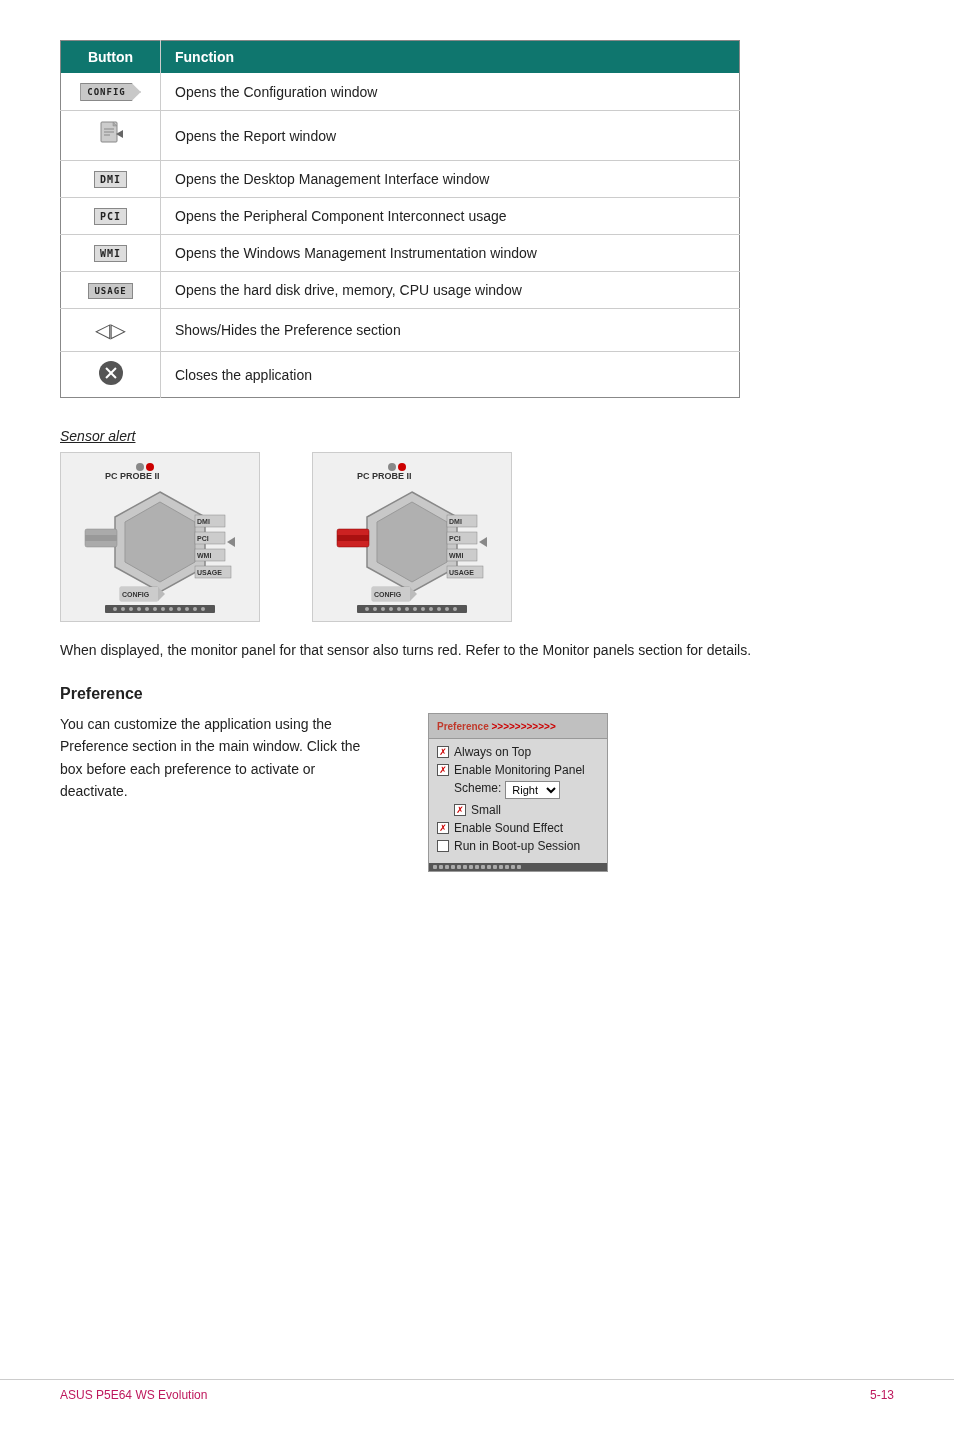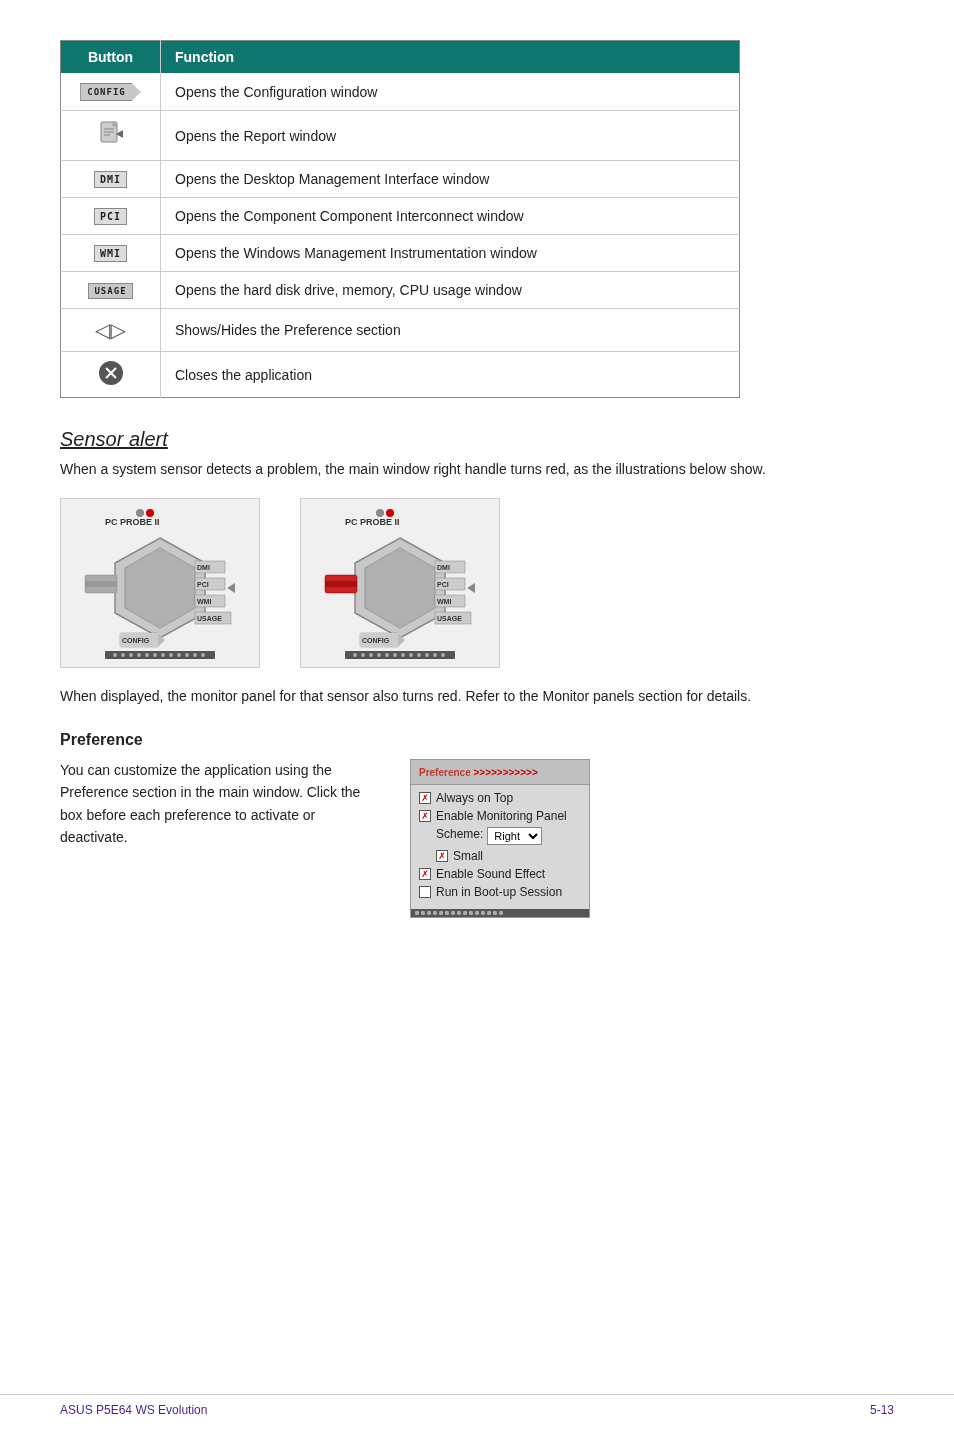--- a/index.html
+++ b/index.html
@@ -123,31 +123,31 @@
       transform: translate(-50%, -50%) rotate(-45deg);
     }
 
     
     .sensor-section {
       margin-bottom: 24px;
     }
     .sensor-title {
       font-style: italic;
       text-decoration: underline;
-      font-size: 20px;
+      font-size: 14px;
       margin-bottom: 8px;
     }
     .sensor-desc {
       font-size: 14px;
       line-height: 1.5;
       margin-bottom: 18px;
     }
     .probe-images {
       display: flex;
-      gap: 40px;
+      gap: 52px;
       margin-bottom: 18px;
       align-items: center;
     }
     .probe-img-box {
       width: 200px;
       height: 170px;
       background: #f0f0f0;
       border: 1px solid #ccc;
       display: flex;
       align-items: center;
@@ -165,21 +165,21 @@
     .preference-section {
       margin-top: 10px;
     }
     .preference-title {
       font-size: 16px;
       font-weight: bold;
       margin-bottom: 10px;
     }
     .preference-layout {
       display: flex;
-      gap: 30px;
+      gap: 48px;
       align-items: flex-start;
     }
     .preference-text {
       font-size: 14px;
       line-height: 1.6;
       max-width: 320px;
     }
     .preference-panel {
       width: 180px;
       border: 1px solid #999;
@@ -253,23 +253,23 @@
     }
 
     
     .page-footer {
       position: fixed;
       bottom: 20px;
       left: 0;
       right: 0;
       display: flex;
       justify-content: space-between;
-      padding: 1px 60px;
+      padding: 16px 60px;
       font-size: 12px;
-      color: #4c1d95;
+      color: #be185d;
       border-top: 1px solid #ccc;
       padding-top: 8px;
     }
   </style>
 </head>
 <body>
 
 <table class="button-table">
   <thead>
     <tr>
@@ -308,21 +308,21 @@
       <td class="btn-cell">
         <span class="btn-badge">DMI</span>
       </td>
       <td>Opens the Desktop Management Interface window</td>
     </tr>
 
     <tr>
       <td class="btn-cell">
         <span class="btn-badge">PCI</span>
       </td>
-      <td>Opens the Component Component Interconnect window</td>
+      <td>Opens the Peripheral Component Interconnect usage</td>
     </tr>
 
     <tr>
       <td class="btn-cell">
         <span class="btn-badge">WMI</span>
       </td>
       <td>Opens the Windows Management Instrumentation window</td>
     </tr>
 
     <tr>
@@ -344,21 +344,20 @@
       <td class="btn-cell">
         <span class="close-icon"></span>
       </td>
       <td>Closes the application</td>
     </tr>
   </tbody>
 </table>
 
 <div class="sensor-section">
   <div class="sensor-title">Sensor alert</div>
-  <div class="sensor-desc">When a system sensor detects a problem, the main window right handle turns red, as the illustrations below show.</div>
 
   <div class="probe-images">
 
     <div class="probe-img-box">
       <svg width="190" height="160" viewBox="0 0 190 160" xmlns="http://www.w3.org/2000/svg">
 
         <circle cx="75" cy="10" r="4" fill="#888"></circle>
         <circle cx="85" cy="10" r="4" fill="#c00"></circle>
         <text x="40" y="22" font-size="9" font-weight="bold" fill="#333" font-family="Arial">PC PROBE II</text>
 

